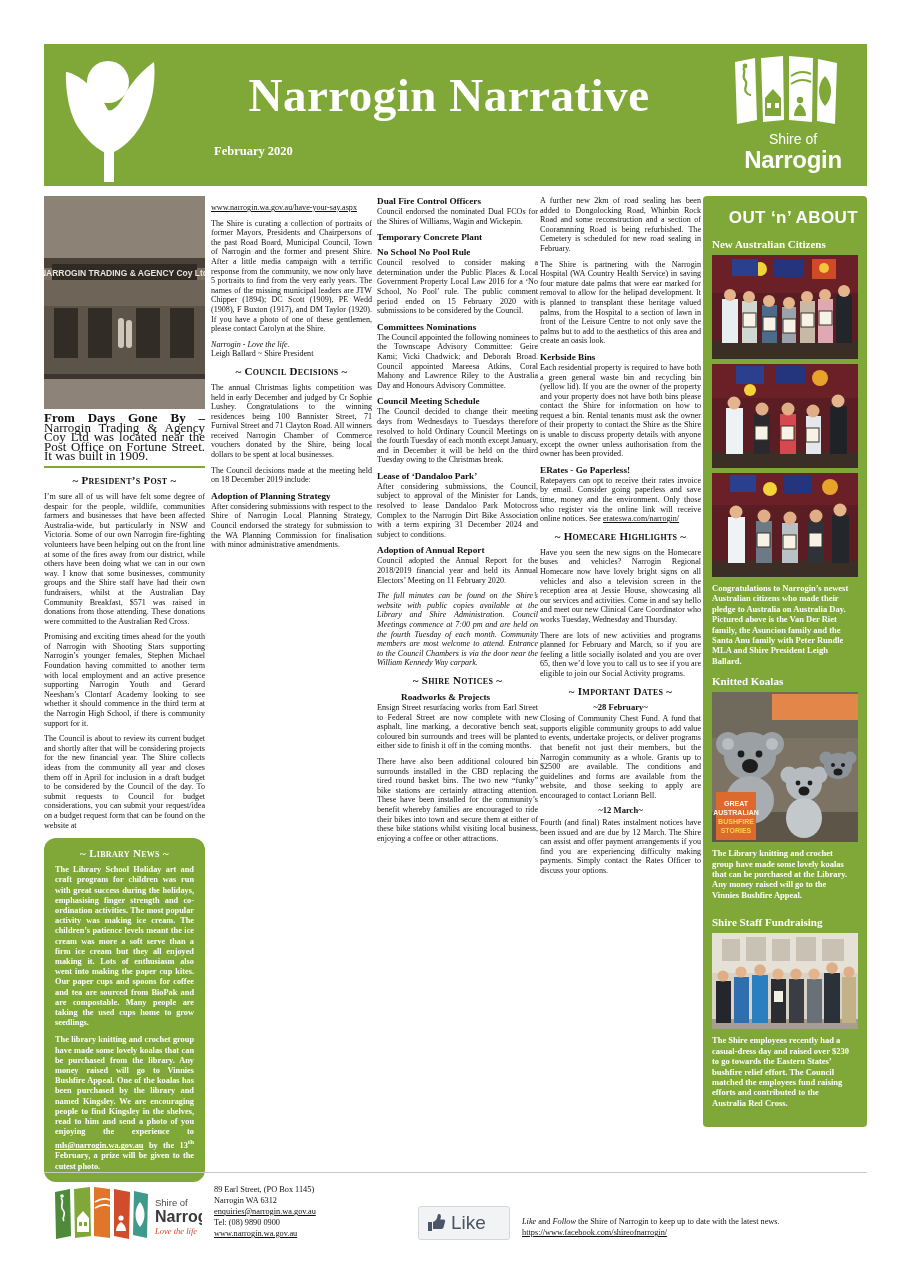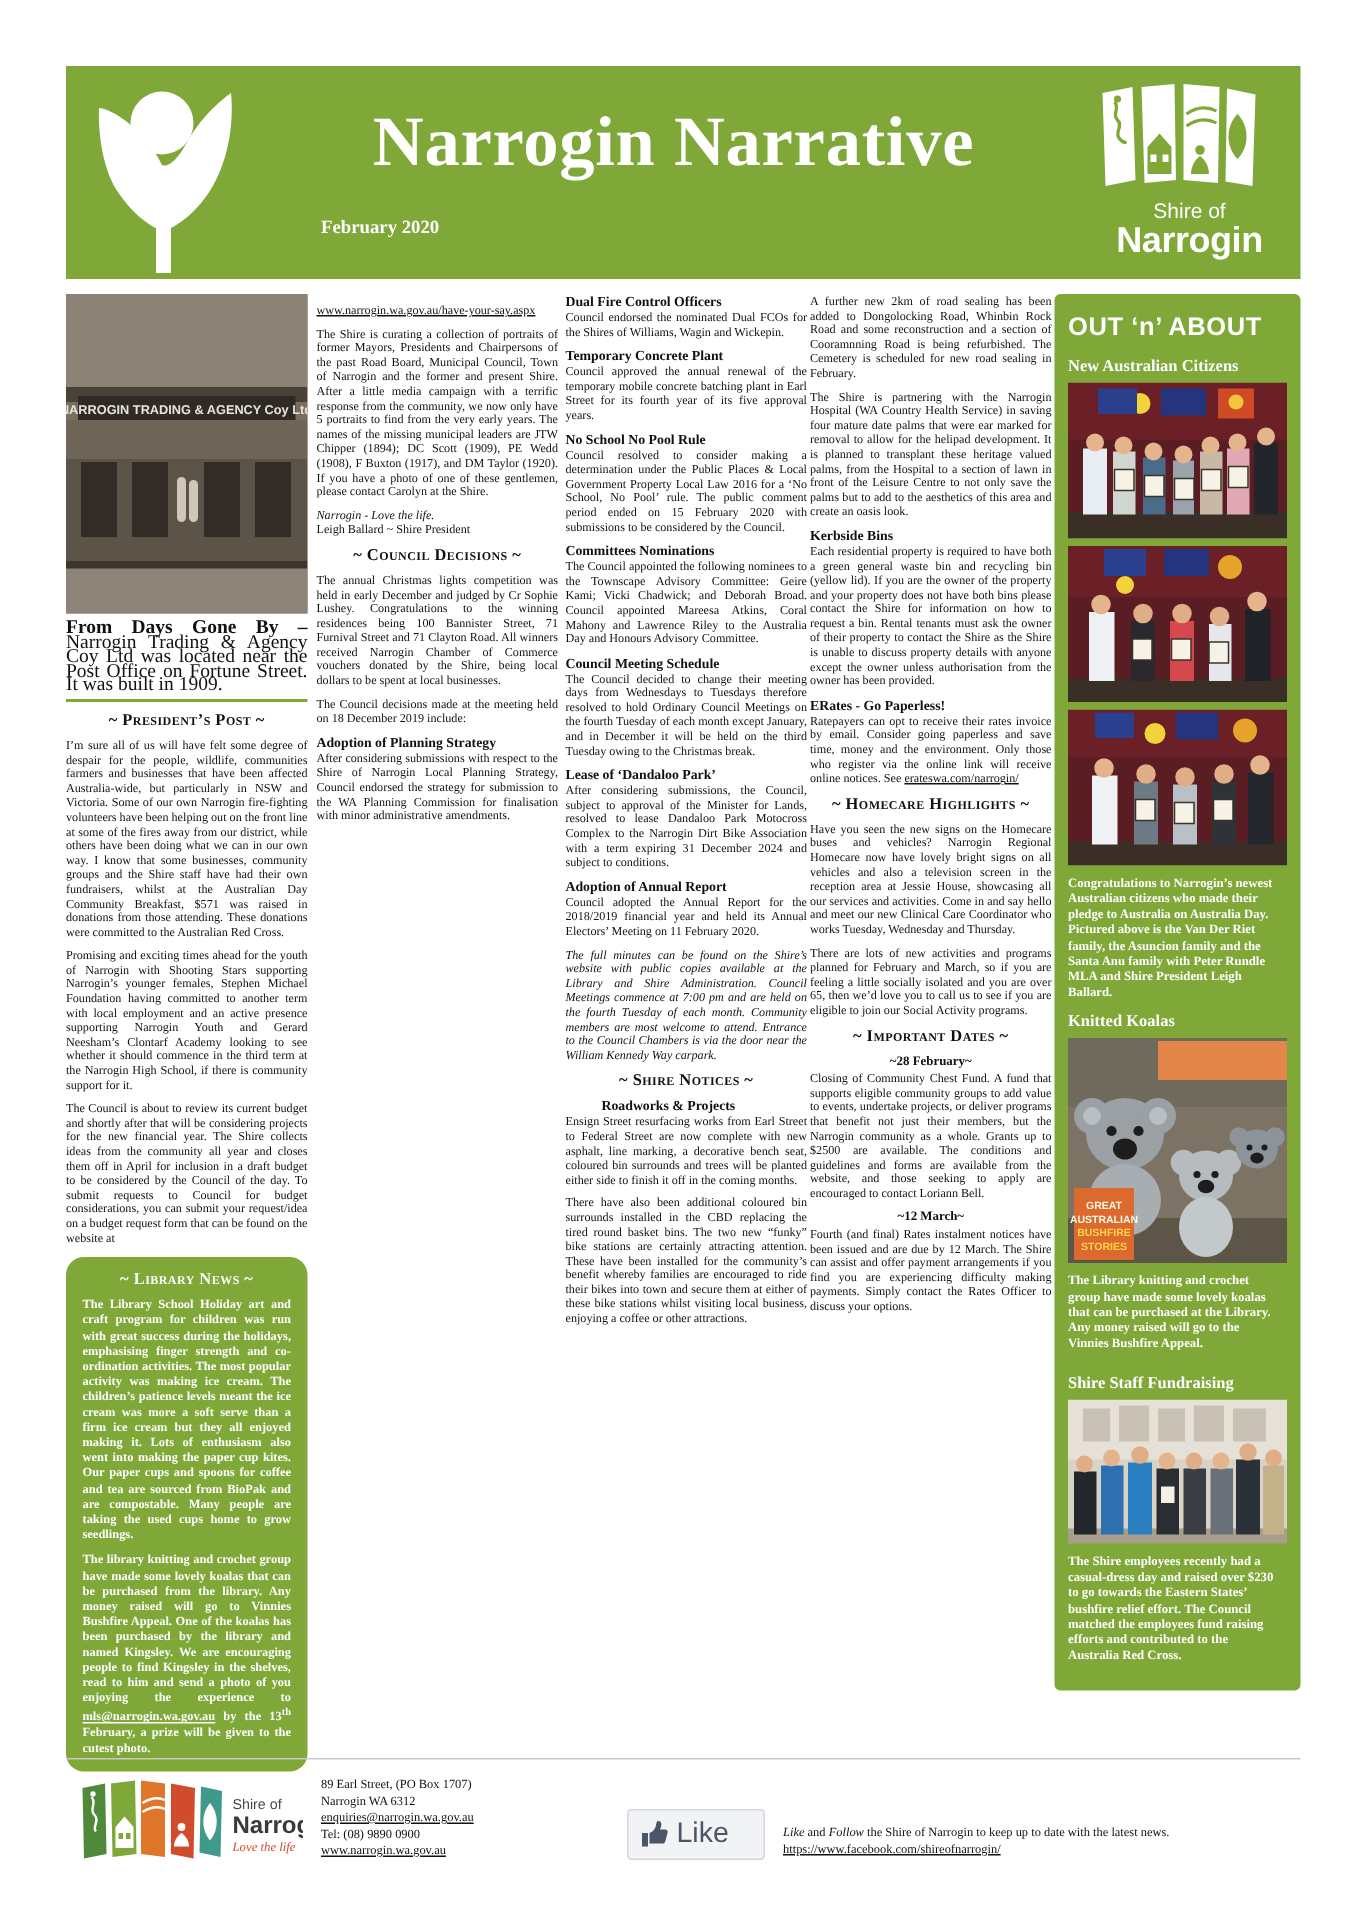--- a/index.html
+++ b/index.html
@@ -103,21 +103,21 @@
   }
   .greenbox p:last-child{margin-bottom:0;}
   .greenbox a{color:#ffffff;text-decoration:underline;}
 
   
   .sidebar{
     background:#7fa838;border-radius:4px;padding:8px 9px 10px 9px;
     width:146px;
   }
   .sb-title{
-    text-align:left;color:#ffffff;font-family:"Liberation Sans", sans-serif;
+    text-align:right;color:#ffffff;font-family:"Liberation Sans", sans-serif;
     font-weight:bold;font-size:17px;letter-spacing:0.4px;margin:4px 0 10px 0;
   }
   .sb-head{
     color:#ffffff;font-family:"Liberation Serif", serif;font-weight:bold;
     font-size:11px;margin:2px 0 5px 0;
   }
   .sb-cap{
     color:#ffffff;font-family:"Liberation Serif", serif;font-weight:bold;
     font-size:8.5px;line-height:10.4px;margin:6px 4px 9px 0;
   }
@@ -239,21 +239,20 @@
 
       <div class="sub-head">Adoption of Planning Strategy</div>
       <p class="bodytext">After considering submissions with respect to the Shire of Narrogin Local Planning Strategy, Council endorsed the strategy for submission to the WA Planning Commission for finalisation with minor administrative amendments.</p>
     </div>
 
     <div class="col c3">
       <div class="sub-head" style="margin-top:0;">Dual Fire Control Officers</div>
       <p class="bodytext">Council endorsed the nominated Dual FCOs for the Shires of Williams, Wagin and Wickepin.</p>
 
       <div class="sub-head">Temporary Concrete Plant</div>
-      <p class="bodytext">Council approved the annual renewal of the temporary mobile concrete batching plant in Earl Street for its fourth year of its five approval years.</p>
 
       <div class="sub-head">No School No Pool Rule</div>
       <p class="bodytext">Council resolved to consider making a determination under the Public Places &amp; Local Government Property Local Law 2016 for a ‘No School, No Pool’ rule. The public comment period ended on 15 February 2020 with submissions to be considered by the Council.</p>
 
       <div class="sub-head">Committees Nominations</div>
       <p class="bodytext">The Council appointed the following nominees to the Townscape Advisory Committee: Geire Kami; Vicki Chadwick; and Deborah Broad. Council appointed Mareesa Atkins, Coral Mahony and Lawrence Riley to the Australia Day and Honours Advisory Committee.</p>
 
       <div class="sub-head">Council Meeting Schedule</div>
       <p class="bodytext">The Council decided to change their meeting days from Wednesdays to Tuesdays therefore resolved to hold Ordinary Council Meetings on the fourth Tuesday of each month except January, and in December it will be held on the third Tuesday owing to the Christmas break.</p>
 
@@ -506,21 +505,21 @@
           <path d="M69 36 c0 0 -5 3 -5 9 l10 0 c0 -6 -5 -9 -5 -9z"></path>
           <path d="M88 16 c6 7 6 18 0 25 c-6 -7 -6 -18 0 -25z"></path>
         </g>
         <text x="103" y="20" font-family="Liberation Sans, sans-serif" font-size="9.5" fill="#4a4a4a">Shire of</text>
         <text x="103" y="36" font-family="Liberation Sans, sans-serif" font-size="16" font-weight="bold" fill="#3a3a3a">Narrogin</text>
         <text x="103" y="48" font-family="Liberation Serif, serif" font-size="8.5" font-style="italic" fill="#d14c2c">Love the life</text>
       </svg>
     </div>
 
     <div class="f-addr">
-      <div>89 Earl Street, (PO Box 1707)</div>
+      <div>89 Earl Street, (PO Box 1145)</div>
       <div>Narrogin WA 6312</div>
       <div><a href="#">enquiries@narrogin.wa.gov.au</a></div>
       <div>Tel: (08) 9890 0900</div>
       <div><a href="#">www.narrogin.wa.gov.au</a></div>
     </div>
 
     <div class="like-btn">
       <svg width="20" height="20" viewBox="0 0 20 20">
         <path d="M2 9 h4 v9 h-4 z" fill="#4a5568"></path>
         <path d="M7 9 c0 0 3 -1 4 -4 c0.7 -2 0.4 -4 2 -4 c1.6 0 2.2 1.6 1.8 3.4 c-0.3 1.3 -0.8 2.2 -0.8 2.2 h3.4 c1.2 0 2 0.9 1.7 2 l-1.6 6 c-0.3 1 -1 1.4 -2 1.4 h-8.5 z" fill="#4a5568"></path>

